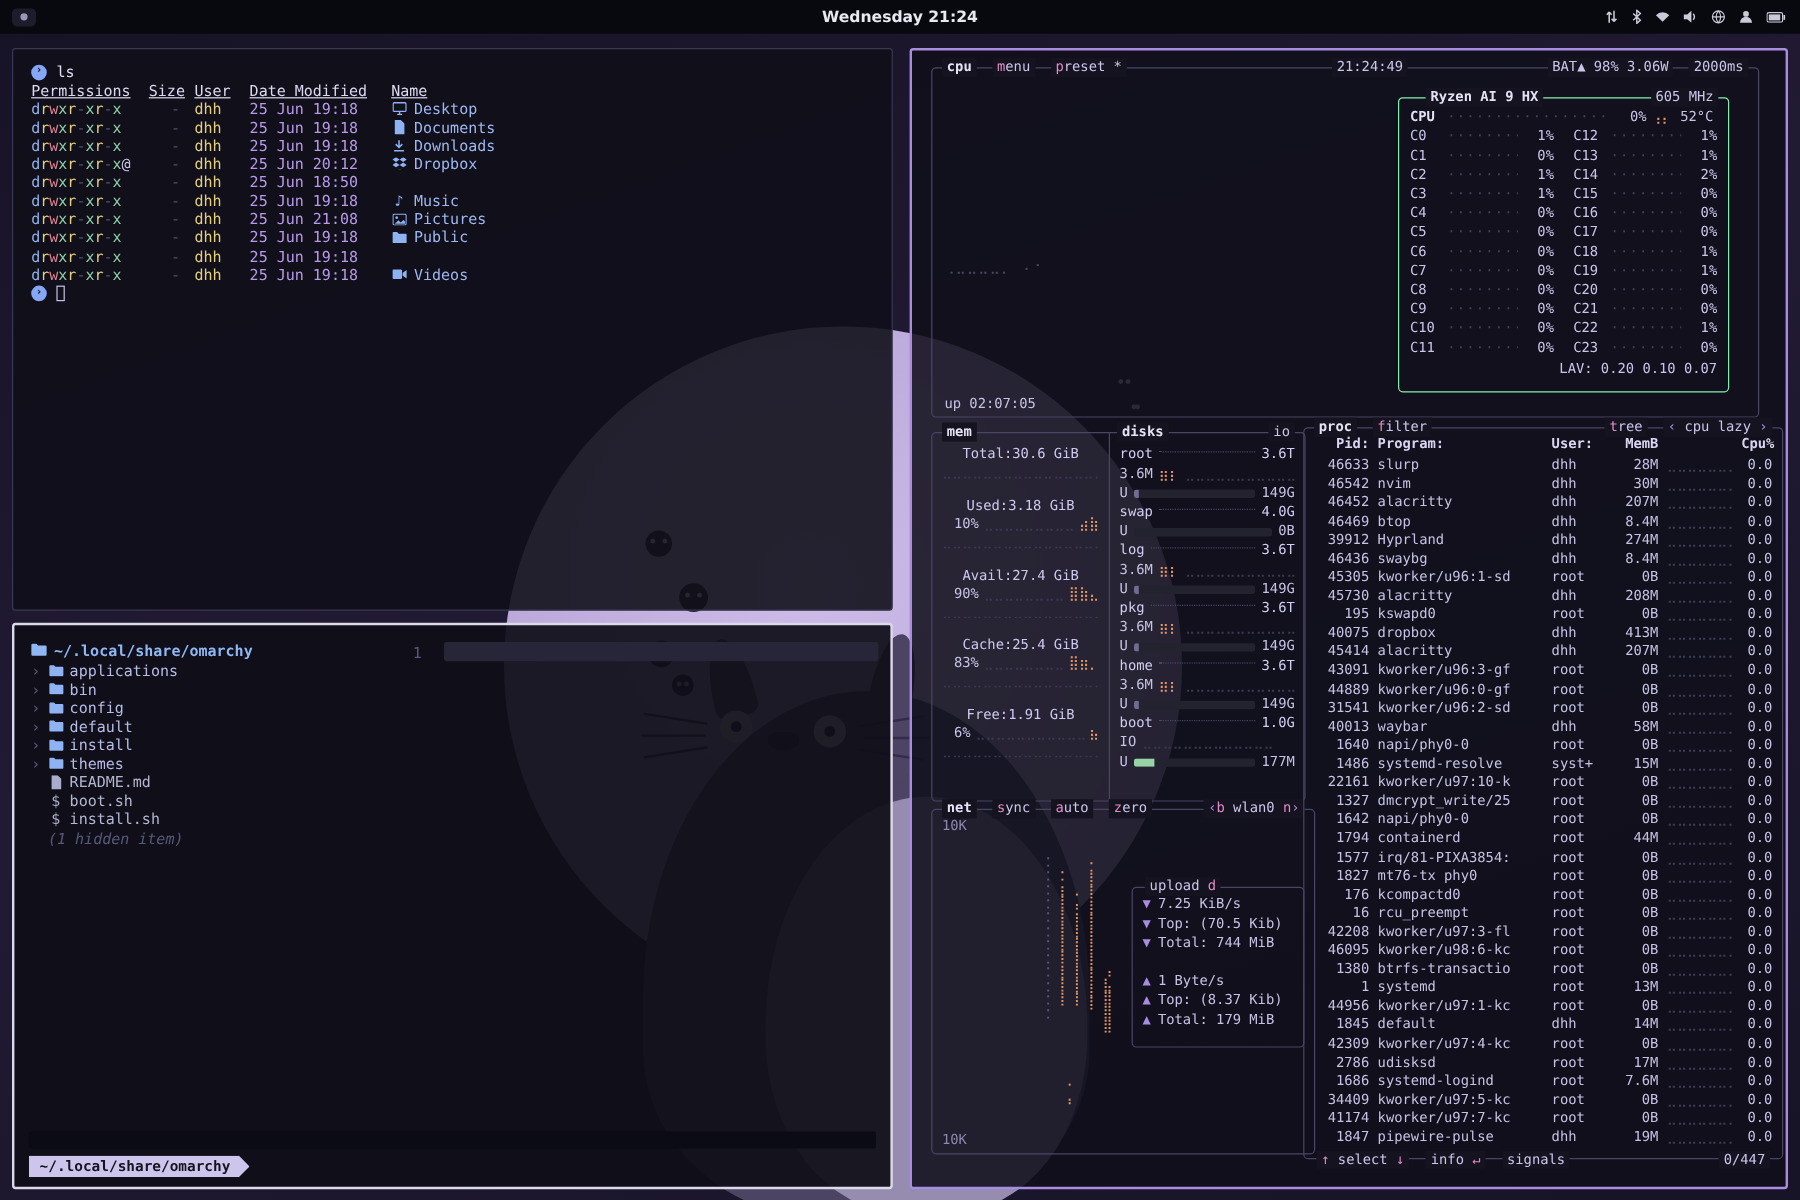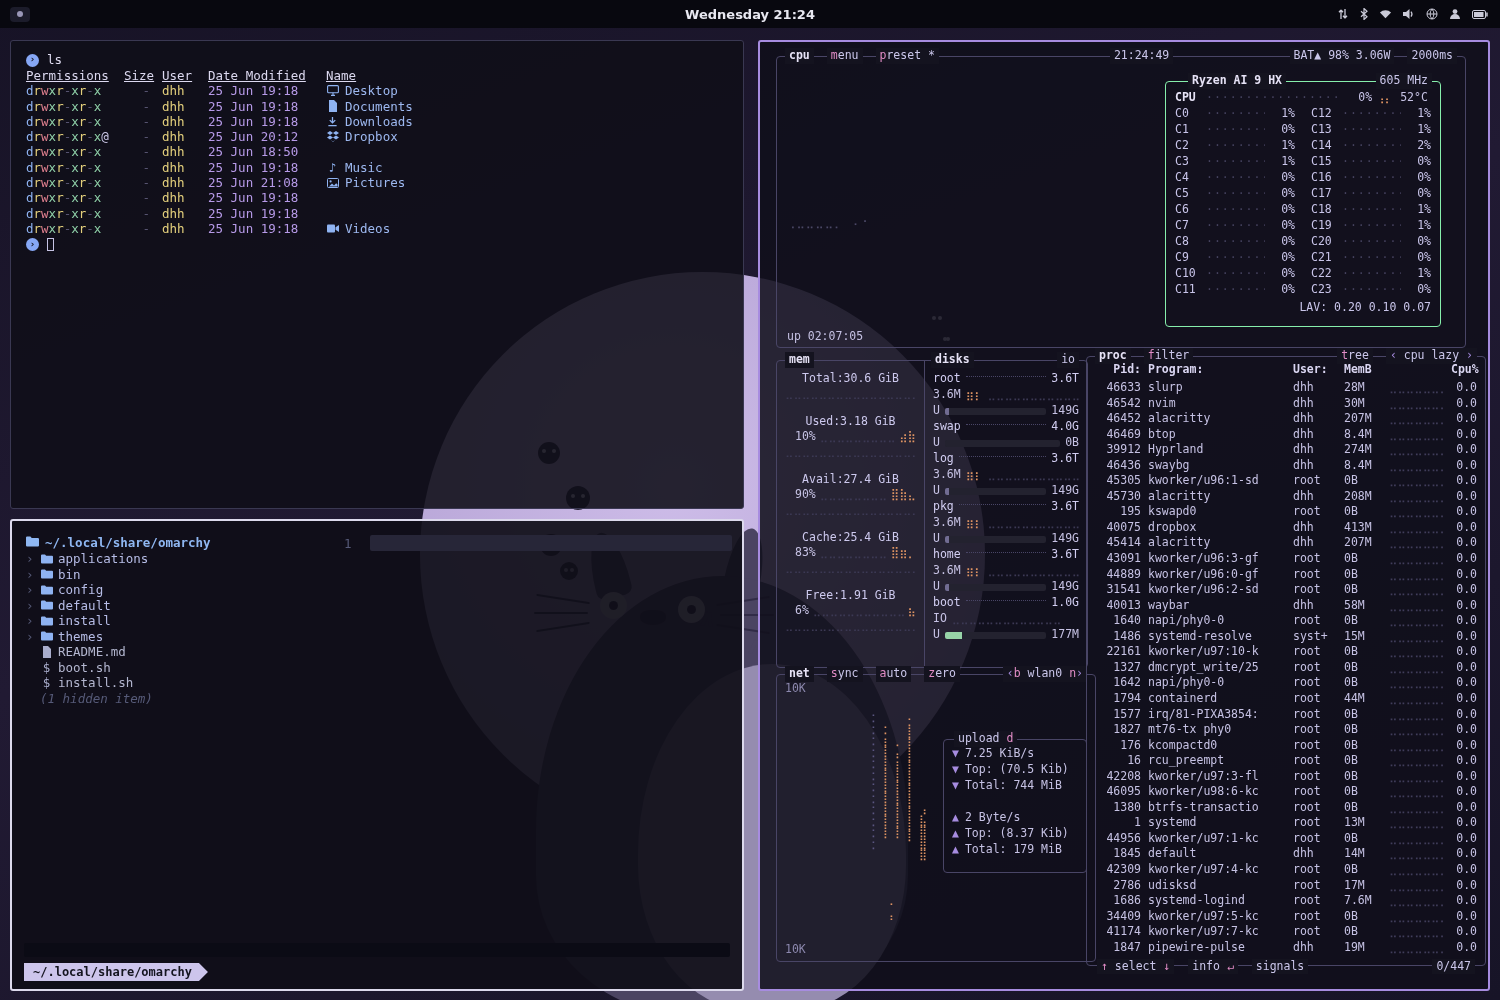--- a/index.html
+++ b/index.html
@@ -135,21 +135,21 @@
   .net-sub .nst{position:absolute;top:-9px;left:10px;background:#14131f;padding:0 4px;color:#cac6ea}
   .net-row{display:flex;gap:6px;height:16px;color:#c6c2e4;align-items:center}
 
   .bx-proc{left:326px;top:314px;width:400px;height:610px}
   .proc-head{position:absolute;left:8px;right:8px;top:5px;display:flex;gap:7px;color:#dad6f2;font-weight:700;height:16px;align-items:center}
   .proc-rows{position:absolute;left:8px;right:8px;top:23px;bottom:10px;overflow:hidden}
   .proc-row{display:flex;height:15.55px;align-items:center;gap:7px;color:#c6c2e4}
   .pr-pid{width:46px;text-align:right;flex:none}
   .pr-prog{width:138px;overflow:hidden;white-space:nowrap;flex:none}
   .pr-user{width:44px;flex:none}
-  .pr-mem{width:38px;flex:none}
+  .pr-mem{width:38px;text-align:right;flex:none}
   .pr-lead{flex:1;overflow:hidden;white-space:nowrap;color:#403d5a}
   .pr-lead::after{content:"⣀⣀⣀⣀⣀⣀⣀⣀⣀⣀⣀⣀"}
   .pr-cpu{width:26px;text-align:right;flex:none}
   .proc-foot{position:absolute;bottom:-9px;left:10px;right:10px;display:flex;gap:14px;white-space:nowrap}
   .pf-count{margin-left:auto}
 </style>
 </head>
 <body>
 
 <div class="stage">
@@ -323,20 +323,26 @@
                   <circle cx="3.6" cy="3.4" r="1.1" fill="currentColor"></circle>
                   <path d="M2 8.5l3-3 2 2 2.2-2.2 1.3 1.3V8.5z" fill="currentColor"></path>
                 </svg>
               </span>Pictures</span>
    </div>
           <div class="ls-row">
      <span><span class="p-d">d</span><span class="p-r">r</span><span class="p-w">w</span><span class="p-x">x</span><span class="p-r">r</span><span class="p-dash">-</span><span class="p-x">x</span><span class="p-r">r</span><span class="p-dash">-</span><span class="p-x">x</span></span>
      <span class="col-size val">-</span>
      <span class="col-user val">dhh</span>
      <span class="col-date val">25 Jun 19:18</span>
+     <span class="col-name">
+       <span class="fi">
+                <svg width="12" height="10" viewBox="0 0 12 10" fill="currentColor">
+                  <path d="M0 1.4Q0 .4 1 .4H4L5.2 1.7H11Q12 1.7 12 2.7V8.6Q12 9.6 11 9.6H1Q0 9.6 0 8.6Z"></path>
+                </svg>
+              </span>Public</span>
    </div>
           <div class="ls-row">
      <span><span class="p-d">d</span><span class="p-r">r</span><span class="p-w">w</span><span class="p-x">x</span><span class="p-r">r</span><span class="p-dash">-</span><span class="p-x">x</span><span class="p-r">r</span><span class="p-dash">-</span><span class="p-x">x</span></span>
      <span class="col-size val">-</span>
      <span class="col-user val">dhh</span>
      <span class="col-date val">25 Jun 19:18</span>
    </div>
           <div class="ls-row">
      <span><span class="p-d">d</span><span class="p-r">r</span><span class="p-w">w</span><span class="p-x">x</span><span class="p-r">r</span><span class="p-dash">-</span><span class="p-x">x</span><span class="p-r">r</span><span class="p-dash">-</span><span class="p-x">x</span></span>
      <span class="col-size val">-</span>
@@ -843,21 +849,21 @@
                 <span class="parrow">▼</span>
                 <span>Top: (70.5 Kib)</span>
               </div>
               <div class="net-row">
                 <span class="parrow">▼</span>
                 <span>Total: 744 MiB</span>
               </div>
               <div class="net-row"></div>
               <div class="net-row">
                 <span class="parrow">▲</span>
-                <span>2 Byte/s</span>
+                <span>1 Byte/s</span>
               </div>
               <div class="net-row">
                 <span class="parrow">▲</span>
                 <span>Top: (8.37 Kib)</span>
               </div>
               <div class="net-row">
                 <span class="parrow">▲</span>
                 <span>Total: 179 MiB</span>
               </div>
             </div>

